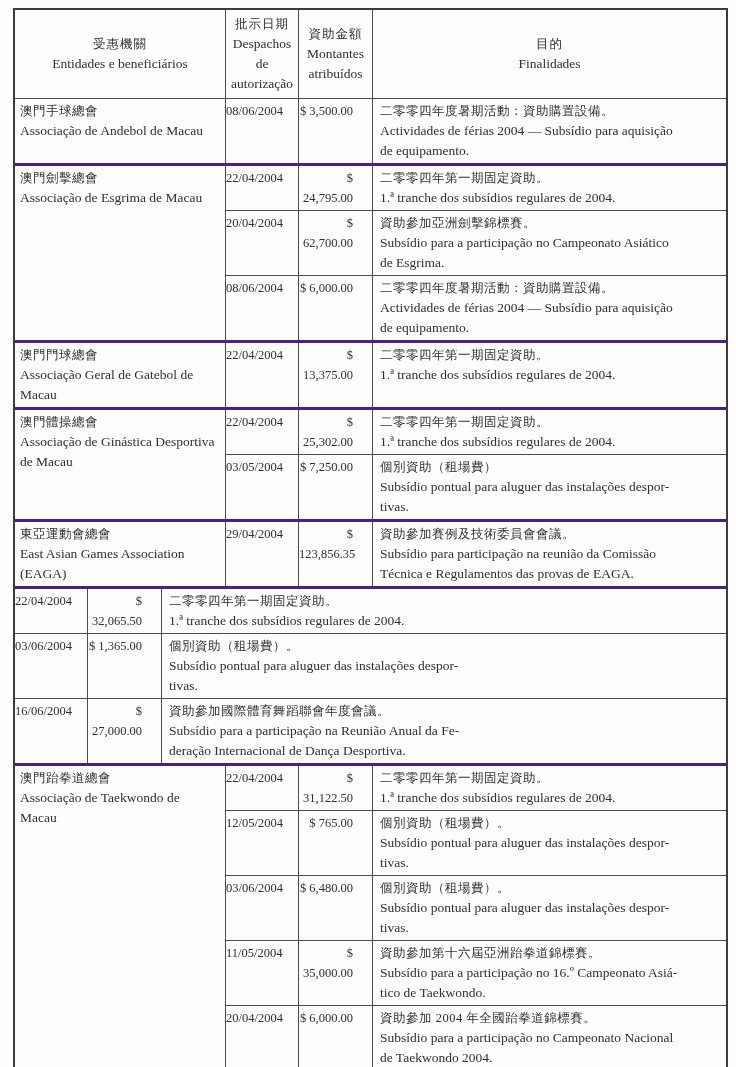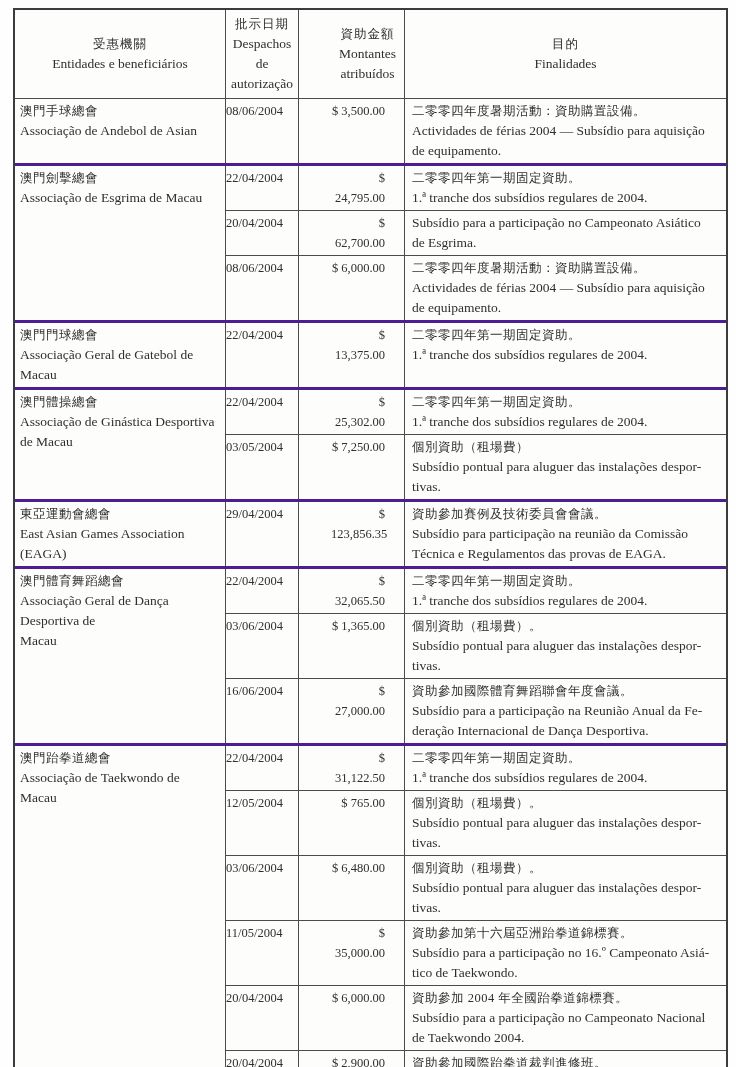--- a/index.html
+++ b/index.html
@@ -41,21 +41,21 @@
     text-align: center;
     padding: 4px 2px;
     min-height: 62px;
     line-height: 20px;
   }
   .th .zh { font-size: 12.5px; letter-spacing: 1px; }
   .th .pt { font-size: 13.5px; }
   
   .col-entity  { width: 211px; border-right: 1px solid #4b4b4b; }
   .col-date    { width: 73px;  border-right: 1px solid #4b4b4b; }
-  .col-amount  { width: 74px;  border-right: 1px solid #4b4b4b; margin-left: 32px; }
+  .col-amount  { width: 74px;  border-right: 1px solid #4b4b4b; }
   .col-purpose { flex: 1; }
   
   .section {
     display: flex;
     border-bottom: 3px solid #4c1d95;
   }
   .section:last-child { border-bottom: none; }
   .entity-cell {
     box-sizing: border-box;
     padding: 2px 6px 2px 5px;
@@ -119,21 +119,21 @@
       <div class="th col-purpose">
         <div class="zh">目的</div>
         <div class="pt">Finalidades</div>
       </div>
     </div>
 
     <div id="table-body">
         <div class="section">
           <div class="entity-cell col-entity">
             <div class="entity-zh">澳門手球總會</div>
-            <div class="entity-pt">Associação de Andebol de Asian</div>
+            <div class="entity-pt">Associação de Andebol de Macau</div>
           </div>
           <div class="subrows">
             <div class="subrow">
               <div class="cell date-cell col-date">08/06/2004</div>
               <div class="cell amount-cell col-amount">$ 3,500.00</div>
               <div class="cell purpose-cell col-purpose">
                 <div class="purpose-zh">二零零四年度暑期活動：資助購置設備。</div>
                 <div class="purpose-pt">Actividades de férias 2004 — Subsídio para aquisição</div>
                 <div class="purpose-pt">de equipamento.</div>
               </div>
@@ -151,20 +151,21 @@
               <div class="cell amount-cell col-amount">$ 24,795.00</div>
               <div class="cell purpose-cell col-purpose">
                 <div class="purpose-zh">二零零四年第一期固定資助。</div>
                 <div class="purpose-pt">1.ª tranche dos subsídios regulares de 2004.</div>
               </div>
             </div>
             <div class="subrow">
               <div class="cell date-cell col-date">20/04/2004</div>
               <div class="cell amount-cell col-amount">$ 62,700.00</div>
               <div class="cell purpose-cell col-purpose">
+                <div class="purpose-zh">資助參加亞洲劍擊錦標賽。</div>
                 <div class="purpose-pt">Subsídio para a participação no Campeonato Asiático</div>
                 <div class="purpose-pt">de Esgrima.</div>
               </div>
             </div>
             <div class="subrow">
               <div class="cell date-cell col-date">08/06/2004</div>
               <div class="cell amount-cell col-amount">$ 6,000.00</div>
               <div class="cell purpose-cell col-purpose">
                 <div class="purpose-zh">二零零四年度暑期活動：資助購置設備。</div>
                 <div class="purpose-pt">Actividades de férias 2004 — Subsídio para aquisição</div>
@@ -225,25 +226,20 @@
               <div class="cell amount-cell col-amount">$ 123,856.35</div>
               <div class="cell purpose-cell col-purpose">
                 <div class="purpose-zh">資助參加賽例及技術委員會會議。</div>
                 <div class="purpose-pt">Subsídio para participação na reunião da Comissão</div>
                 <div class="purpose-pt">Técnica e Regulamentos das provas de EAGA.</div>
               </div>
             </div>
           </div>
         </div>
         <div class="section">
-          <div class="entity-cell col-entity">
-            <div class="entity-zh">澳門體育舞蹈總會</div>
-            <div class="entity-pt">Associação Geral de Dança Desportiva de</div>
-            <div class="entity-pt">Macau</div>
-          </div>
           <div class="subrows">
             <div class="subrow">
               <div class="cell date-cell col-date">22/04/2004</div>
               <div class="cell amount-cell col-amount">$ 32,065.50</div>
               <div class="cell purpose-cell col-purpose">
                 <div class="purpose-zh">二零零四年第一期固定資助。</div>
                 <div class="purpose-pt">1.ª tranche dos subsídios regulares de 2004.</div>
               </div>
             </div>
             <div class="subrow">

